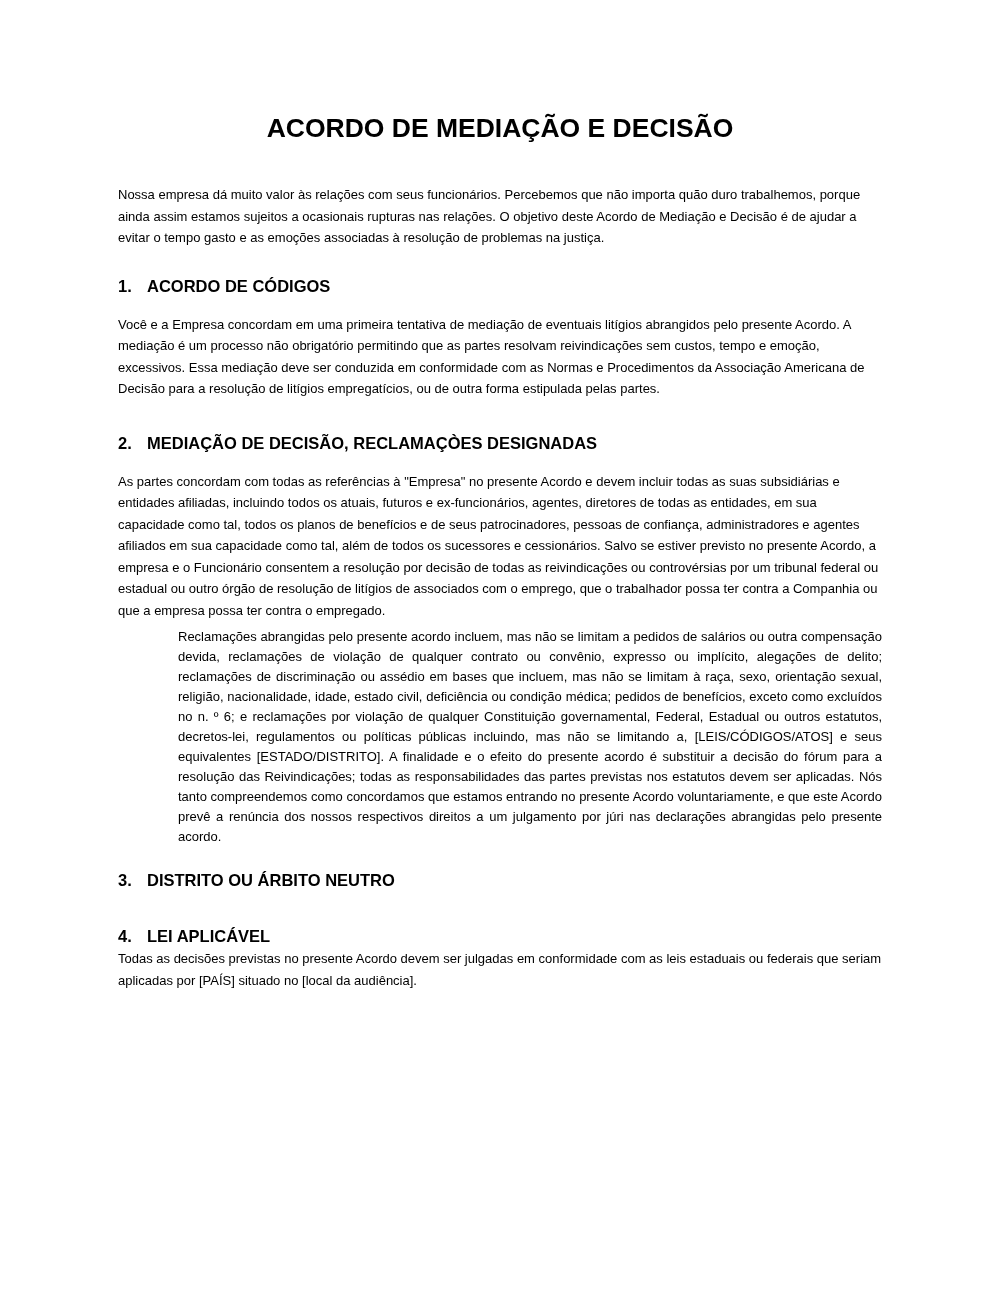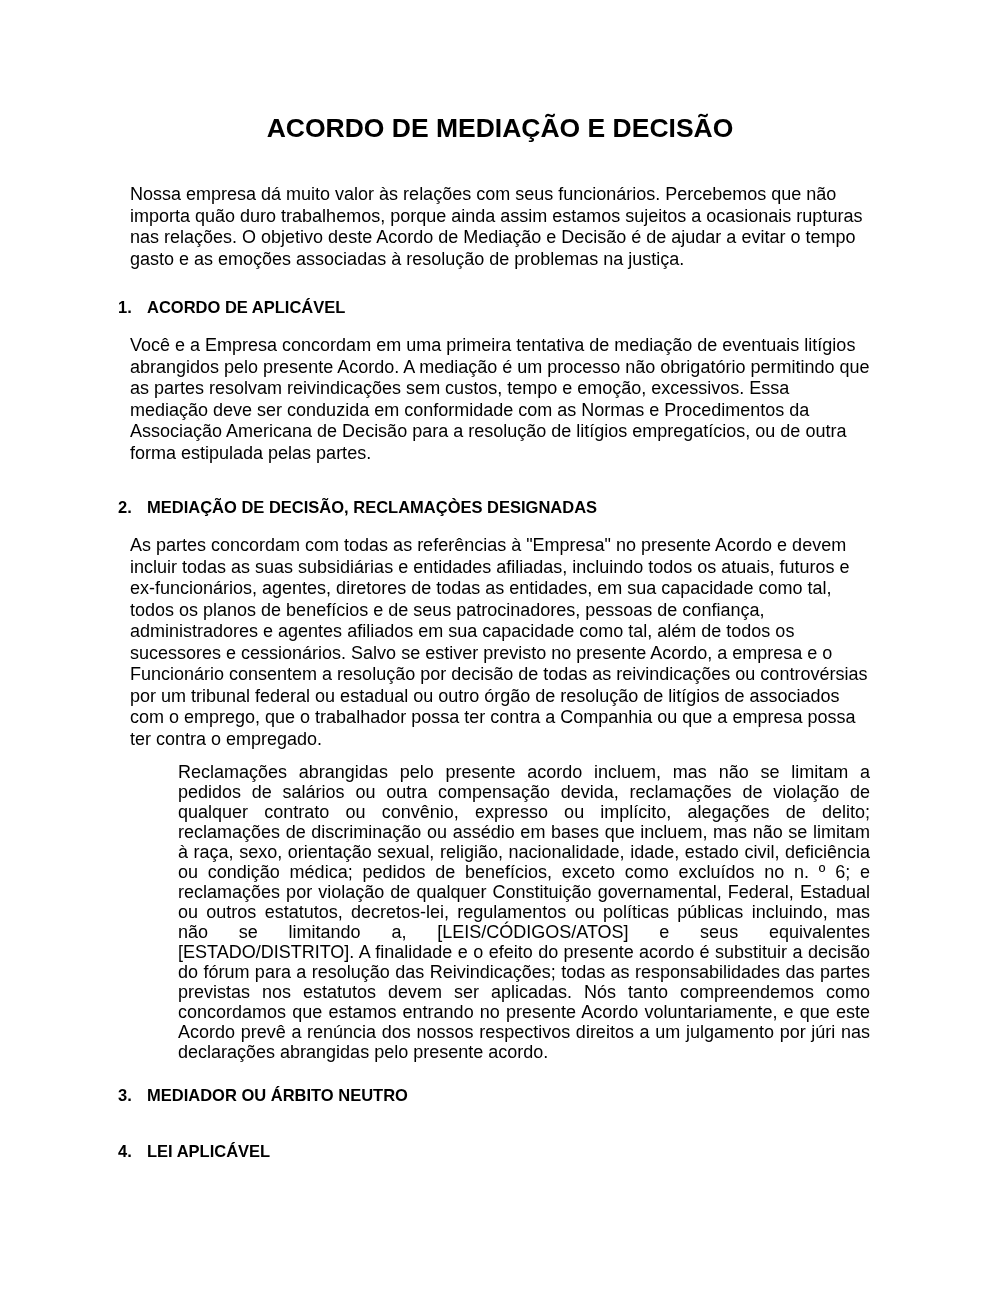--- a/index.html
+++ b/index.html
@@ -20,22 +20,22 @@
   }
   .doc-title {
     margin: 0 0 40px 0;
     font-size: 26.5px;
     line-height: 32px;
     font-weight: 700;
     text-align: center;
     letter-spacing: 0;
   }
   .body-par {
-    margin: 12px;
-    font-size: 18px;
+    margin: 0;
+    font-size: 13px;
     line-height: 21.5px;
     text-align: left;
   }
   .indented {
     margin-left: 60px;
     text-align: justify;
     line-height: 20px;
   }
   .sec {
     margin: 0;
@@ -69,41 +69,42 @@
 
 <div class="page">
 
   <h1 class="doc-title">ACORDO DE MEDIAÇÃO E DECISÃO</h1>
 
   <p class="body-par">Nossa empresa dá muito valor às relações com seus funcionários. Percebemos que não importa quão duro trabalhemos, porque ainda assim estamos sujeitos a ocasionais rupturas nas relações. O objetivo deste Acordo de Mediação e Decisão é de ajudar a evitar o tempo gasto e as emoções associadas à resolução de problemas na justiça.</p>
 
   <section class="sec sec-1">
     <h2 class="sec-heading">
       <span class="sec-num">1.</span>
-      <span class="sec-title">ACORDO DE APLICÁVEL</span>
+      <span class="sec-title">ACORDO DE CÓDIGOS</span>
     </h2>
     <p class="body-par">Você e a Empresa concordam em uma primeira tentativa de mediação de eventuais litígios abrangidos pelo presente Acordo. A mediação é um processo não obrigatório permitindo que as partes resolvam reivindicações sem custos, tempo e emoção, excessivos. Essa mediação deve ser conduzida em conformidade com as Normas e Procedimentos da Associação Americana de Decisão para a resolução de litígios empregatícios, ou de outra forma estipulada pelas partes.</p>
   </section>
 
   <section class="sec sec-2">
     <h2 class="sec-heading">
       <span class="sec-num">2.</span>
       <span class="sec-title">MEDIAÇÃO DE DECISÃO, RECLAMAÇÒES DESIGNADAS</span>
     </h2>
     <p class="body-par">As partes concordam com todas as referências à "Empresa" no presente Acordo e devem incluir todas as suas subsidiárias e entidades afiliadas, incluindo todos os atuais, futuros e ex-funcionários, agentes, diretores de todas as entidades, em sua capacidade como tal, todos os planos de benefícios e de seus patrocinadores, pessoas de confiança, administradores e agentes afiliados em sua capacidade como tal, além de todos os sucessores e cessionários. Salvo se estiver previsto no presente Acordo, a empresa e o Funcionário consentem a resolução por decisão de todas as reivindicações ou controvérsias por um tribunal federal ou estadual ou outro órgão de resolução de litígios de associados com o emprego, que o trabalhador possa ter contra a Companhia ou que a empresa possa ter contra o empregado.</p>
     <p class="body-par indented">Reclamações abrangidas pelo presente acordo incluem, mas não se limitam a pedidos de salários ou outra compensação devida, reclamações de violação de qualquer contrato ou convênio, expresso ou implícito, alegações de delito; reclamações de discriminação ou assédio em bases que incluem, mas não se limitam à raça, sexo, orientação sexual, religião, nacionalidade, idade, estado civil, deficiência ou condição médica; pedidos de benefícios, exceto como excluídos no n. º 6; e reclamações por violação de qualquer Constituição governamental, Federal, Estadual ou outros estatutos, decretos-lei, regulamentos ou políticas públicas incluindo, mas não se limitando a, [LEIS/CÓDIGOS/ATOS] e seus equivalentes [ESTADO/DISTRITO]. A finalidade e o efeito do presente acordo é substituir a decisão do fórum para a resolução das Reivindicações; todas as responsabilidades das partes previstas nos estatutos devem ser aplicadas. Nós tanto compreendemos como concordamos que estamos entrando no presente Acordo voluntariamente, e que este Acordo prevê a renúncia dos nossos respectivos direitos a um julgamento por júri nas declarações abrangidas pelo presente acordo.</p>
   </section>
 
   <section class="sec sec-3">
     <h2 class="sec-heading">
       <span class="sec-num">3.</span>
-      <span class="sec-title">MEDIADOR OU ÁRBITO NEUTRO</span>
+      <span class="sec-title">DISTRITO OU ÁRBITO NEUTRO</span>
     </h2>
   </section>
 
   <section class="sec sec-4">
     <h2 class="sec-heading">
       <span class="sec-num">4.</span>
       <span class="sec-title">LEI APLICÁVEL</span>
     </h2>
+    <p class="body-par">Todas as decisões previstas no presente Acordo devem ser julgadas em conformidade com as leis estaduais ou federais que seriam aplicadas por [PAÍS] situado no [local da audiência].</p>
   </section>
 
 </div>
 
 </body></html>

